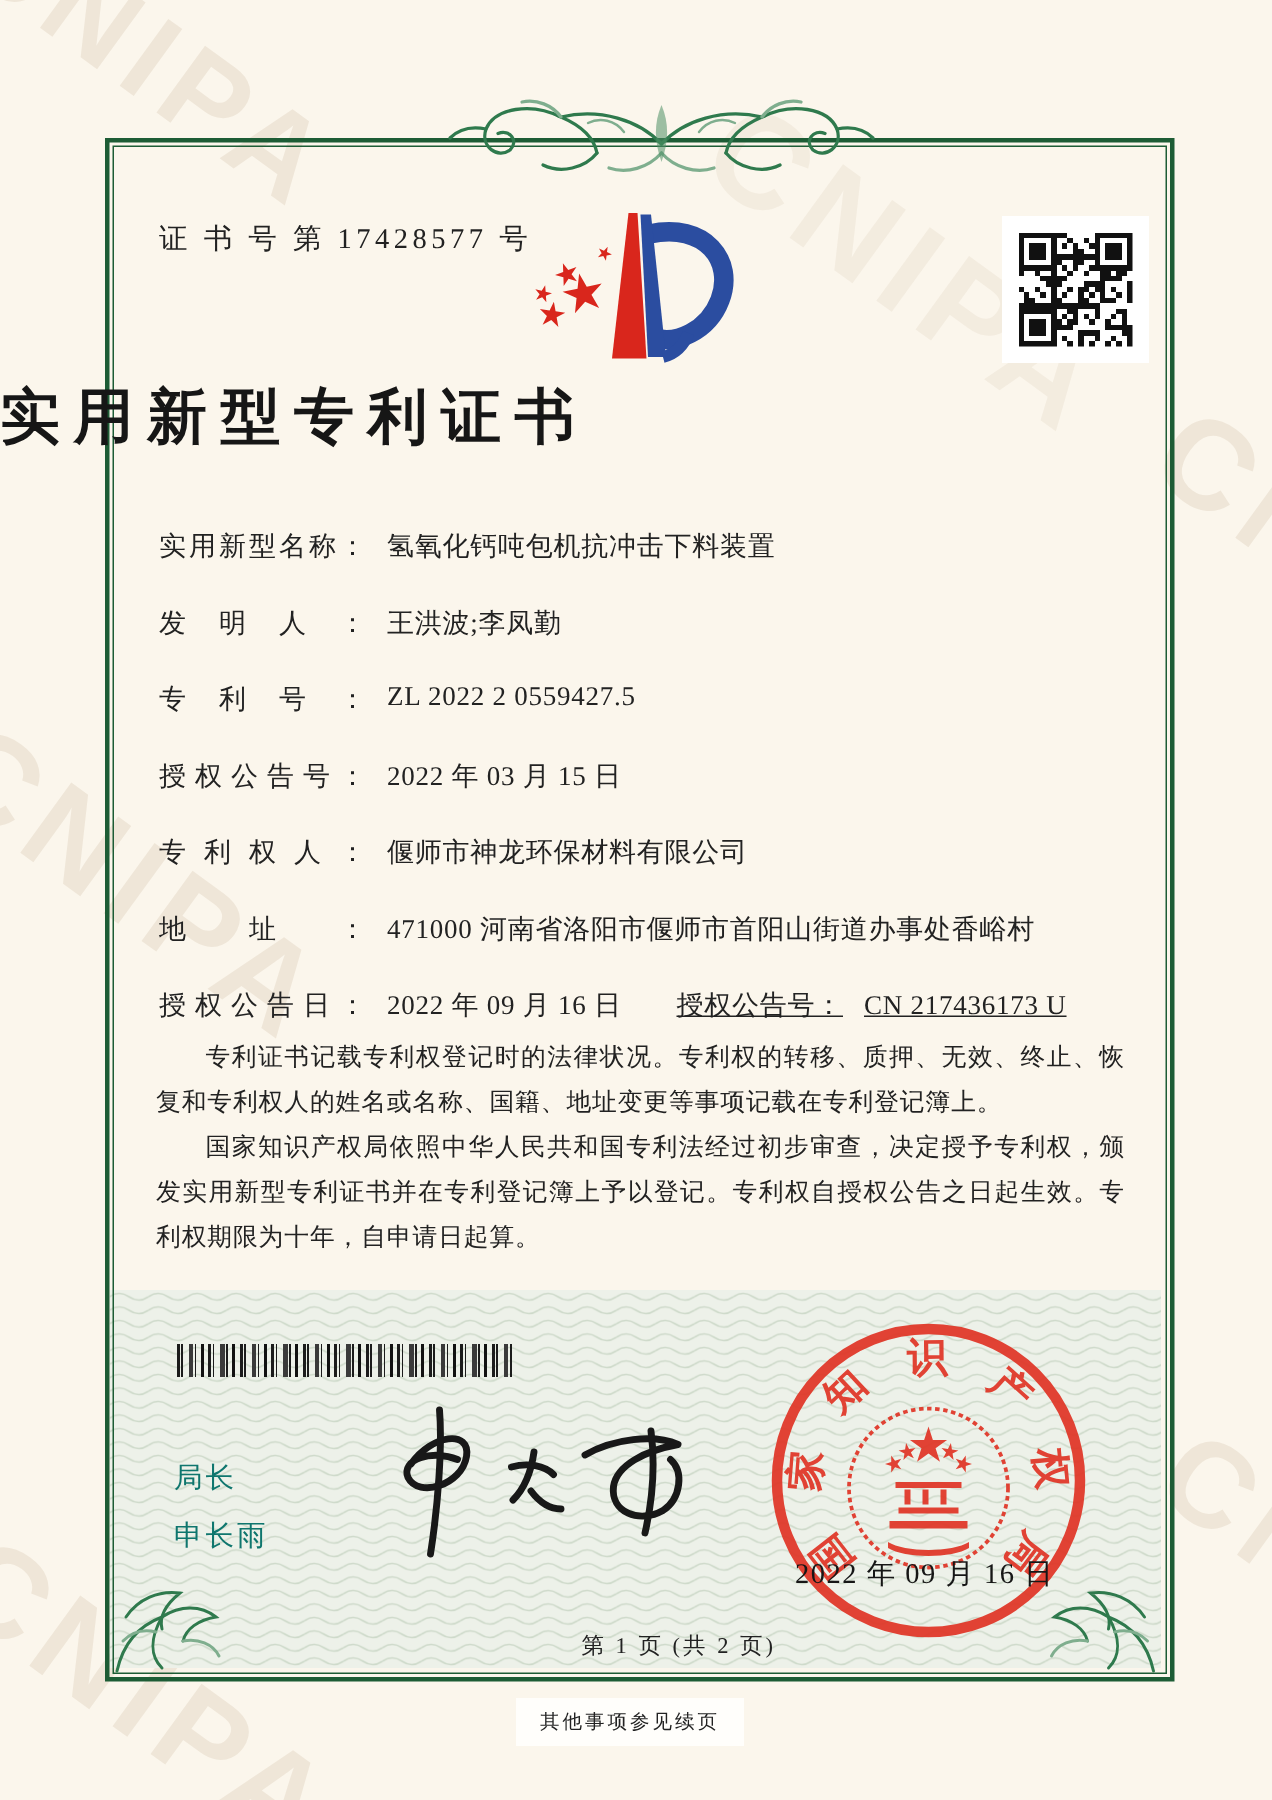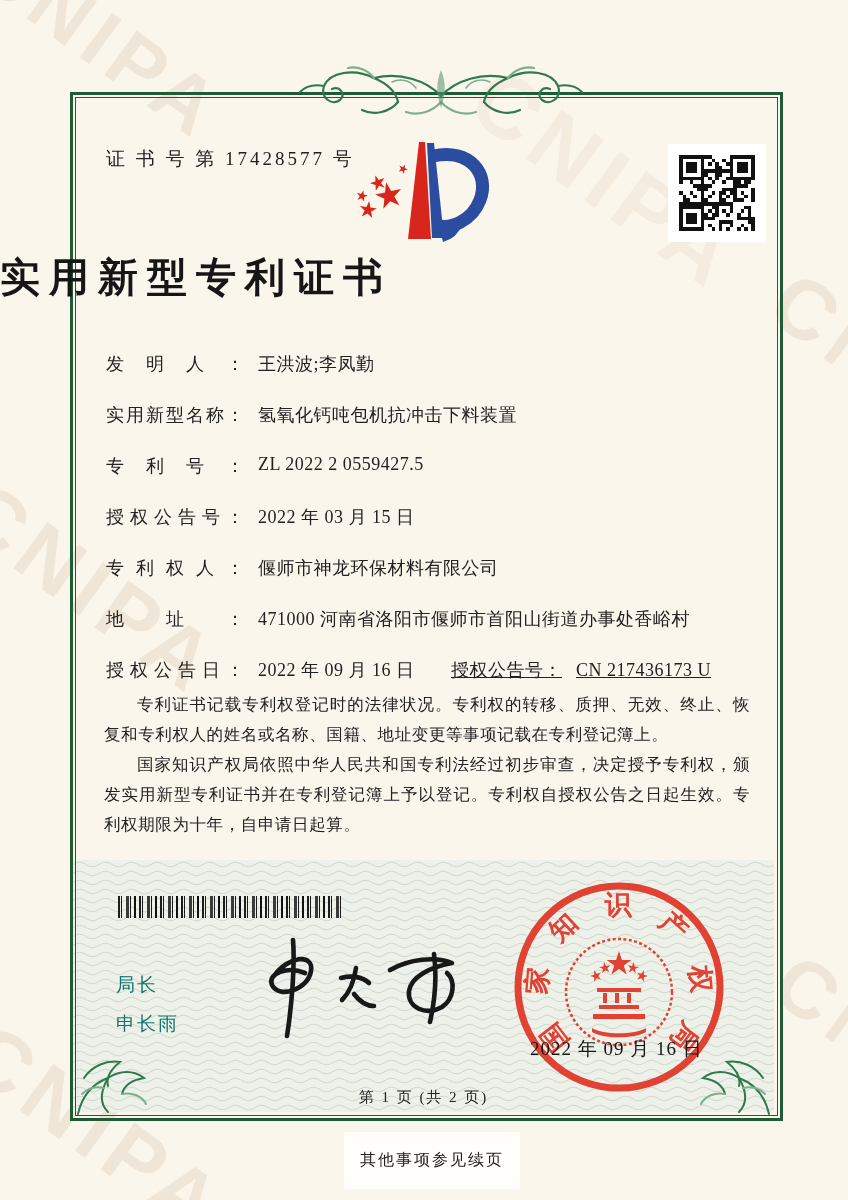--- a/index.html
+++ b/index.html
@@ -63,24 +63,24 @@
   .officer{position:absolute;left:116px;top:972px;z-index:4;
     font-family:"Liberation Sans","DejaVu Sans",sans-serif;font-size:19px;color:#0f766e;}
   .officer div{margin-bottom:13px;letter-spacing:2px;}
   .sig{position:absolute;left:238px;top:932px;z-index:5;}
   .seal{position:absolute;left:508px;top:876px;z-index:4;}
   .sealdate{
     position:absolute;left:530px;top:1036px;z-index:6;font-size:19px;
     letter-spacing:1px;color:#161616;white-space:nowrap;
   }
   .pageno{position:absolute;left:73px;top:1088px;width:701px;text-align:center;
-    font-size:15px;letter-spacing:2px;z-index:6;}
+    font-size:15px;letter-spacing:2px;z-index:6;padding-left:29px;}
   .contnote{
     position:absolute;left:344px;top:1132px;z-index:4;background:#fffefb;
-    padding:18px 16px;font-size:16px;letter-spacing:2px;
+    padding:7px 16px;font-size:13px;letter-spacing:2px;
   }
   .orn{position:absolute;z-index:3;pointer-events:none;}
 </style>
 </head>
 <body>
 
 <div class="page">
 
   <span class="wm" style="left:-42px;top:-8px;font-size:80px;">CNIPA</span>
   <span class="wm" style="left:452px;top:128px;font-size:88px;color:rgba(196,170,140,.13);">CNIPA</span>
@@ -302,24 +302,24 @@
           <rect x="1" y="15" width="5" height="5" fill="#fff"></rect>
           <rect x="2" y="16" width="3" height="3"></rect>
         </g>
       </svg>
   </div>
 
   <div class="title">实用新型专利证书</div>
 
   <div class="fields">
     <div class="frow">
+      <span class="flabel">实用新型名称：</span><span class="fval">氢氧化钙吨包机抗冲击下料装置</span>
+    </div>
+    <div class="frow">
       <span class="flabel">发明人：</span><span class="fval">王洪波;李凤勤</span>
-    </div>
-    <div class="frow">
-      <span class="flabel">实用新型名称：</span><span class="fval">氢氧化钙吨包机抗冲击下料装置</span>
     </div>
     <div class="frow">
       <span class="flabel">专利号：</span><span class="fval">ZL 2022 2 0559427.5</span>
     </div>
     <div class="frow">
       <span class="flabel">授权公告号：</span><span class="fval">2022 年 03 月 15 日</span>
     </div>
     <div class="frow">
       <span class="flabel">专利权人：</span><span class="fval">偃师市神龙环保材料有限公司</span>
     </div>

